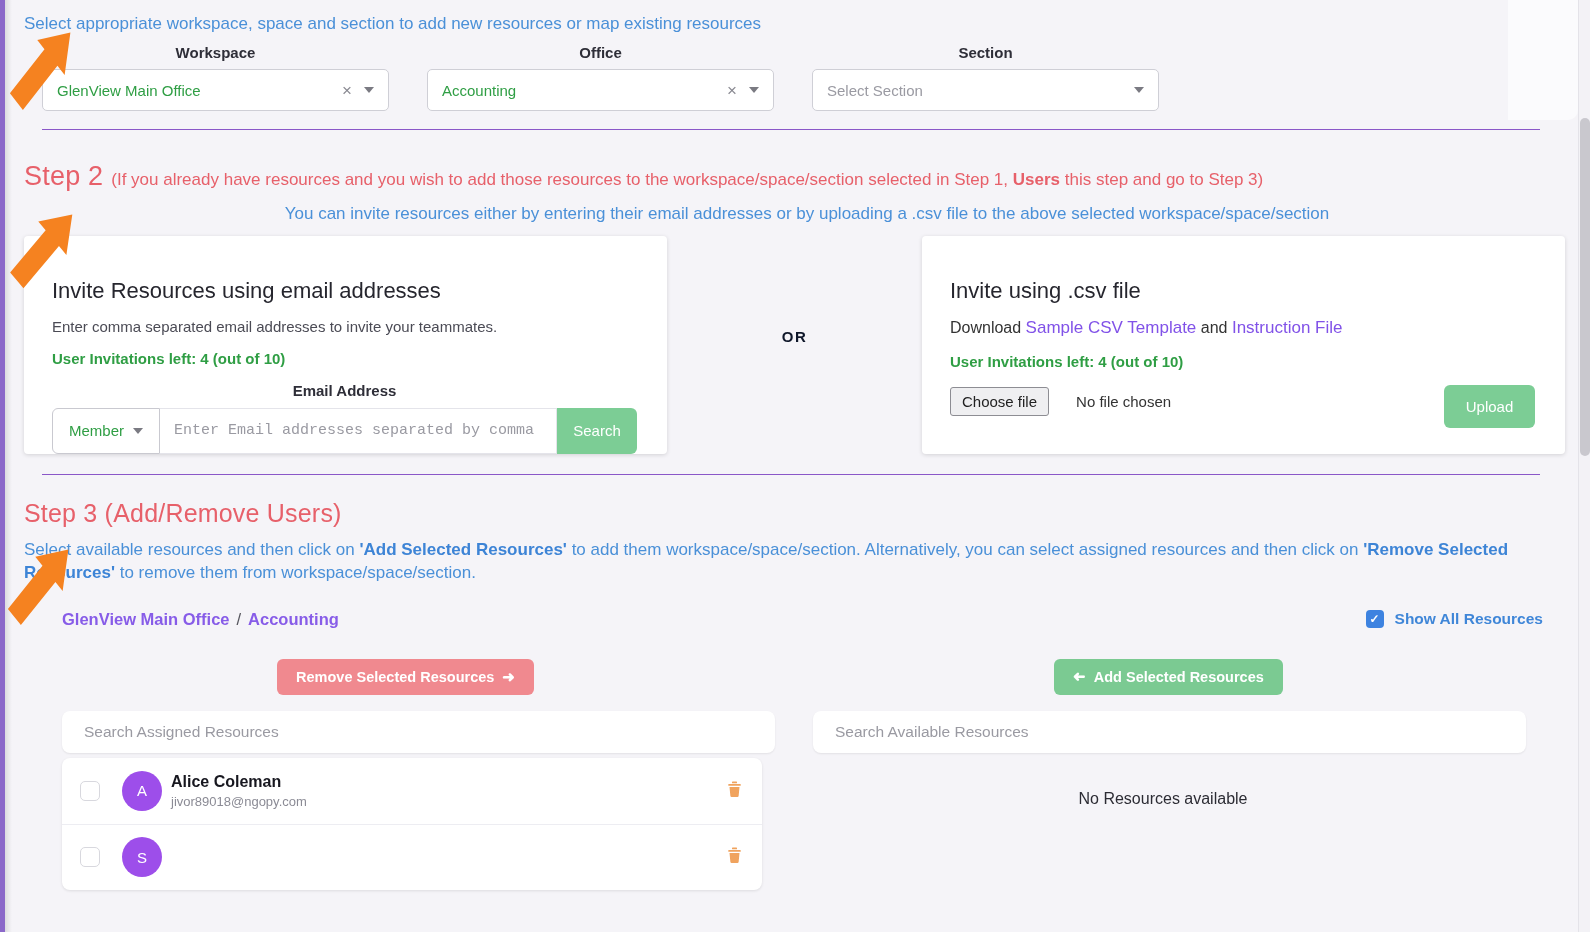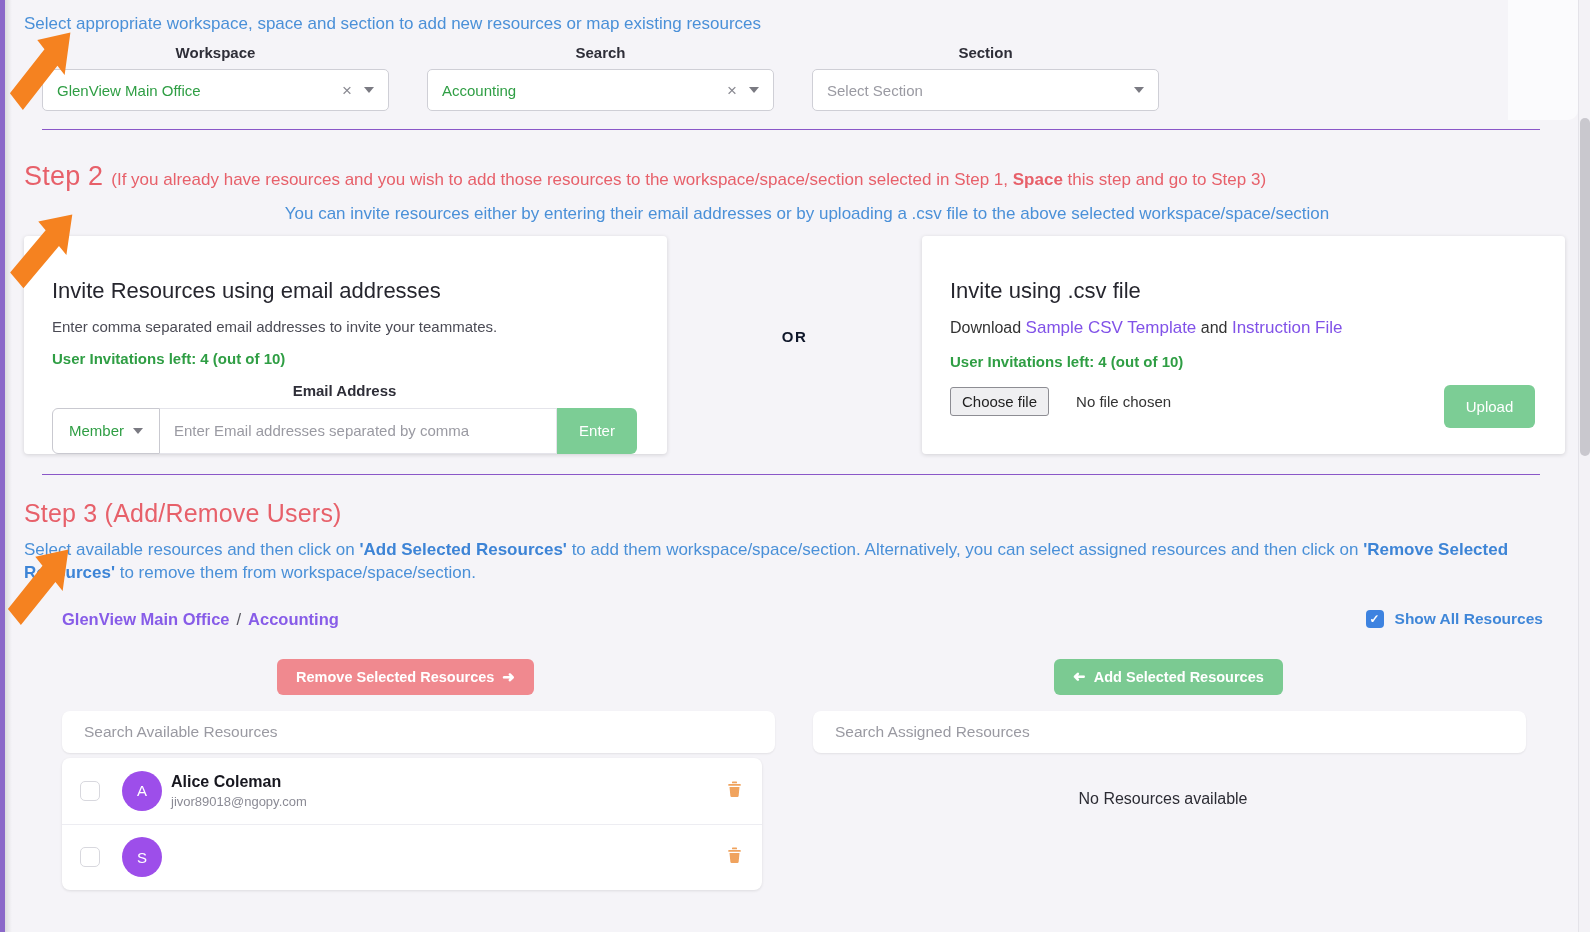--- a/index.html
+++ b/index.html
@@ -43,21 +43,21 @@
   .cards-row { display:flex; align-items:flex-start; margin:12px 25px 0 0; }
   .card { background:#fff; border-radius:4px; box-shadow:0 1px 4px rgba(0,0,0,.14); width:643px; height:218px; padding:14px 30px 0 28px; }
   .card h3 { font-size:22px; font-weight:500; color:#26262e; margin-top:28px; }
   .card-sub { font-size:15px; color:#4b4b55; margin-top:14px; }
   .inv-left { font-size:15px; font-weight:700; margin-top:15px; }
   .email-label { text-align:center; font-size:15px; font-weight:700; color:#2e2e38; margin-top:15px; }
   .invite-row { display:flex; margin-top:9px; height:46px; }
   .member-box { width:108px; border:1px solid #c9c9d0; border-radius:6px 0 0 6px; background:#fff;
     display:flex; align-items:center; justify-content:center; gap:9px; font-size:15px; color:#2f9e44; }
   .email-input { flex:1; border:1px solid #e4e4ea; border-left:none; padding:0 14px; font-size:15px; color:#333;
-    font-family:Liberation Sans, sans-serif; outline:none; }
+    font-family:Liberation Mono, monospace; outline:none; }
   .email-input::placeholder { color:#9a9aa2; }
   .invite-btn { width:80px; background:#7ccd95; border:none; border-radius:0 6px 6px 0; color:#fff; font-size:15px;
     font-family:"Liberation Sans",sans-serif; cursor:pointer; }
   .or-label { flex:1; text-align:center; padding-top:92px; font-size:15px; font-weight:700; letter-spacing:1.5px; color:#0f172a; }
   .dl-line { font-size:16px; color:#333; margin-top:14px; }
   .purple-link { color:#8152e8; font-size:17px; cursor:pointer; }
   .file-row { display:flex; justify-content:space-between; align-items:flex-start; margin-top:15px; }
   .file-ctrl { display:flex; align-items:center; gap:27px; padding-top:2px; }
   .choose-btn { background:#efeff1; border:1px solid #8d8d93; border-radius:3px; padding:5px 11px; font-size:15px; color:#222;
     font-family:"Liberation Sans",sans-serif; cursor:pointer; }
@@ -121,21 +121,21 @@
       <div class="field-label">Workspace</div>
       <div class="select-box">
         <span class="select-value">GlenView Main Office</span>
         <span class="select-icons">
           <span class="clear-x">×</span>
           <span class="caret"></span>
         </span>
       </div>
     </div>
     <div class="field">
-      <div class="field-label">Search</div>
+      <div class="field-label">Office</div>
       <div class="select-box">
         <span class="select-value">Accounting</span>
         <span class="select-icons">
           <span class="clear-x">×</span>
           <span class="caret"></span>
         </span>
       </div>
     </div>
     <div class="field">
       <div class="field-label">Section</div>
@@ -144,38 +144,38 @@
         <span class="select-icons">
           <span class="caret"></span>
         </span>
       </div>
     </div>
   </div>
 
   <hr class="divider">
 
   <div class="s2-head">
-    <span class="step-title">Step 2</span><span>(If you already have resources and you wish to add those resources to the workspace/space/section selected in Step 1, </span><b>Space</b><span> this step and go to Step 3)</span>
+    <span class="step-title">Step 2</span><span>(If you already have resources and you wish to add those resources to the workspace/space/section selected in Step 1, </span><b>Users</b><span> this step and go to Step 3)</span>
   </div>
   <div class="blue-text s2-sub">You can invite resources either by entering their email addresses or by uploading a .csv file to the above selected workspace/space/section</div>
 
   <div class="cards-row">
 
     <div class="card">
       <h3>Invite Resources using email addresses</h3>
       <div class="card-sub">Enter comma separated email addresses to invite your teammates.</div>
       <div class="inv-left green-text">User Invitations left: 4 (out of 10)</div>
       <div class="email-label">Email Address</div>
       <div class="invite-row">
         <div class="member-box">
           <span>Member</span>
           <span class="caret"></span>
         </div>
         <input class="email-input" type="text" placeholder="Enter Email addresses separated by comma" style="">
-        <button class="invite-btn">Enter</button>
+        <button class="invite-btn">Search</button>
       </div>
     </div>
 
     <div class="or-label">OR</div>
 
     <div class="card">
       <h3>Invite using .csv file</h3>
       <div class="dl-line">
         <span>Download </span><span class="purple-link">Sample CSV Template</span><span> and </span><span class="purple-link">Instruction File</span>
       </div>
@@ -216,22 +216,22 @@
     </div>
     <div class="btn-half">
       <button class="pill-btn add-btn">
         <span class="arrow-glyph flip">➜</span>
         <span>Add Selected Resources</span>
       </button>
     </div>
   </div>
 
   <div class="search-row">
+    <input class="search-input" type="text" placeholder="Search Assigned Resources" style="">
     <input class="search-input" type="text" placeholder="Search Available Resources" style="">
-    <input class="search-input" type="text" placeholder="Search Assigned Resources" style="">
   </div>
 
   <div class="lists-row">
     <div class="user-list">
 
       <div class="user-row">
         <span class="row-check"></span>
         <span class="avatar">A</span>
         <span class="user-info">
           <div class="user-name">Alice Coleman</div>

